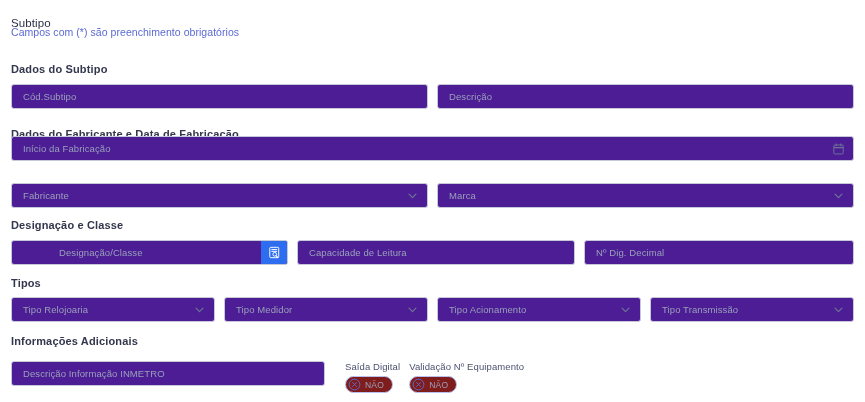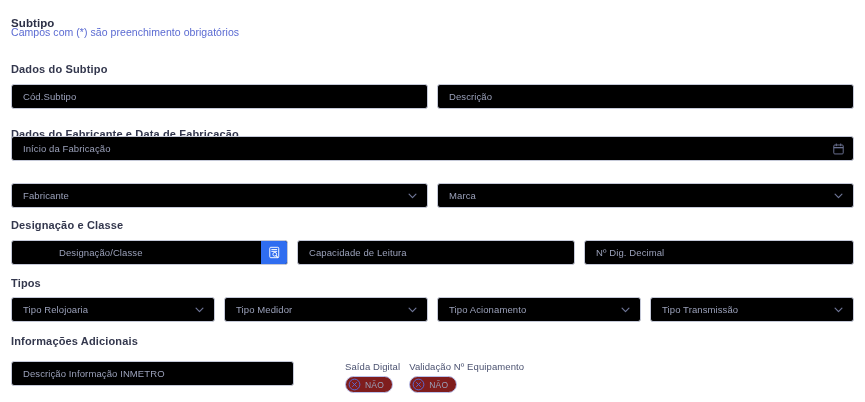--- a/index.html
+++ b/index.html
@@ -19,21 +19,21 @@
   .page {
     width: 865px;
     height: 402px;
     position: relative;
     padding: 0 11px;
   }
 
   
   .form-title {
     font-size: 11.5px;
-    font-weight: bold;
+    font-weight: normal;
     color: #2b2f45;
     letter-spacing: .1px;
     margin: 9px 0 0 0;
     line-height: 14px;
   }
   .required-note {
     font-size: 10.5px;
     color: #5a6ad2;
     line-height: 14px;
     margin: 3px 0 0 0;
@@ -53,21 +53,21 @@
   .row {
     display: flex;
     gap: 9px;
     width: 843px;
   }
   .field {
     position: relative;
     height: 25px;
     border: 1px solid #c5c9d8;
     border-radius: 3px;
-    background: #000000;
+    background: #4c1d95;
     display: flex;
     align-items: center;
     flex: 1 1 0;
     min-width: 0;
   }
   .field .ph {
     font-size: 9.5px;
     color: #9aa0b9;
     padding-left: 11px;
     letter-spacing: .1px;
@@ -239,21 +239,21 @@
       <span class="adorn">
         <svg width="9" height="6" viewBox="0 0 10 7" fill="none" stroke="#6e7596" stroke-width="1.4" stroke-linecap="round" stroke-linejoin="round">
             <path d="M1 1.4 5 5.4 9 1.4"></path>
           </svg>
       </span>
     </div>
   </div>
 
   <div class="section-heading abs" style="left:11px; top:334px;">Informações Adicionais</div>
 
-  <div class="field abs" style="left:11px; top:361px; width:283px;">
+  <div class="field abs" style="left:11px; top:361px; width:314px;">
     <span class="ph">Descrição Informação INMETRO</span>
   </div>
 
   <div class="toggle-group abs" style="left:345px; top:361px;">
     <div class="toggle-block">
       <span class="toggle-label">Saída Digital</span>
       <span class="toggle">
         <svg width="13" height="13" viewBox="0 0 16 16" fill="none">
           <circle cx="8" cy="8" r="6.6" stroke="#5a6ad2" stroke-width="1.2"></circle>
           <path d="M5.6 5.6l4.8 4.8M10.4 5.6l-4.8 4.8" stroke="#5a6ad2" stroke-width="1.2" stroke-linecap="round"></path>

